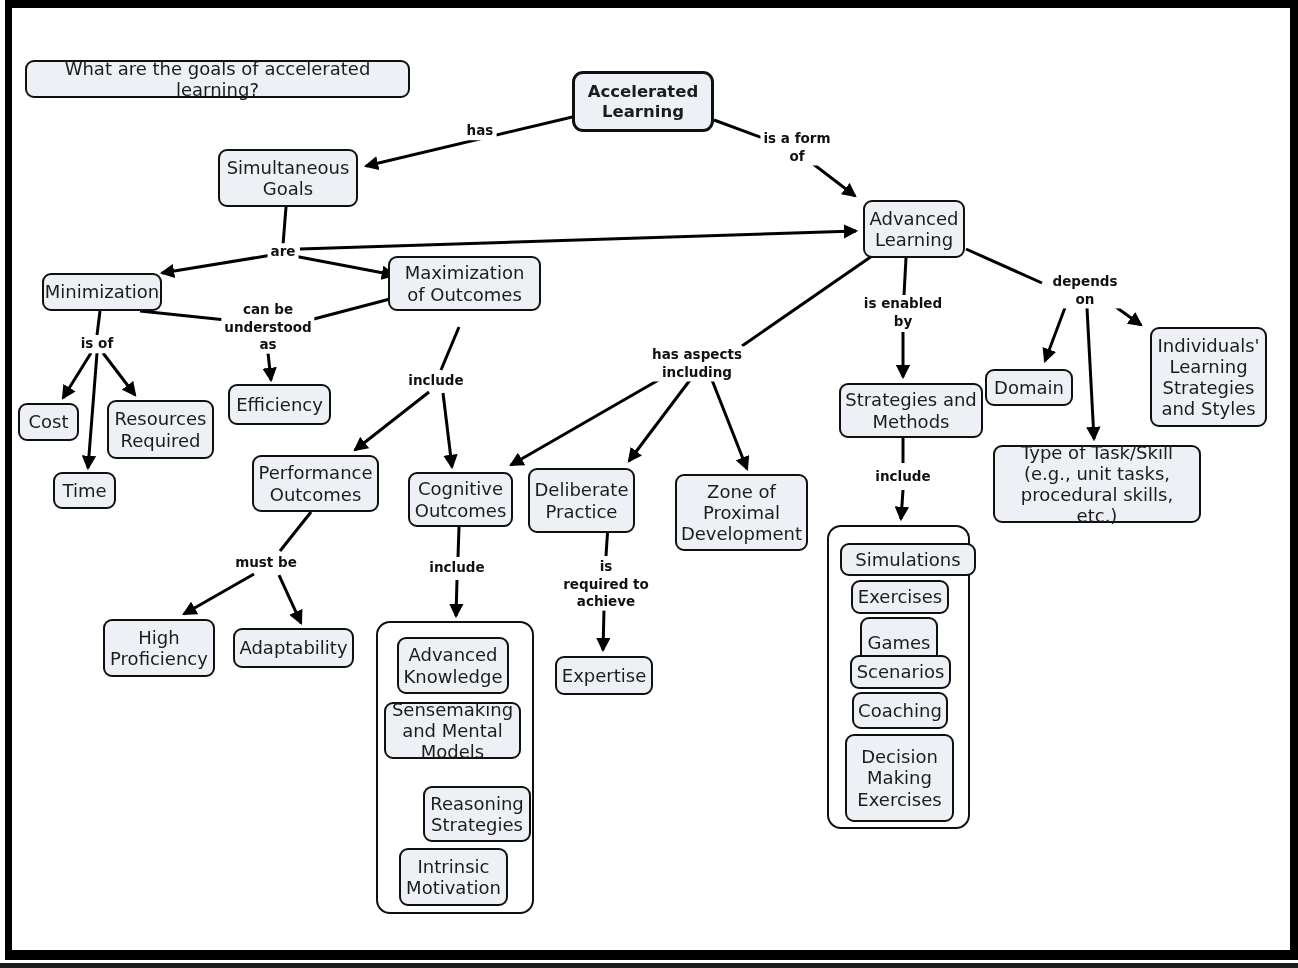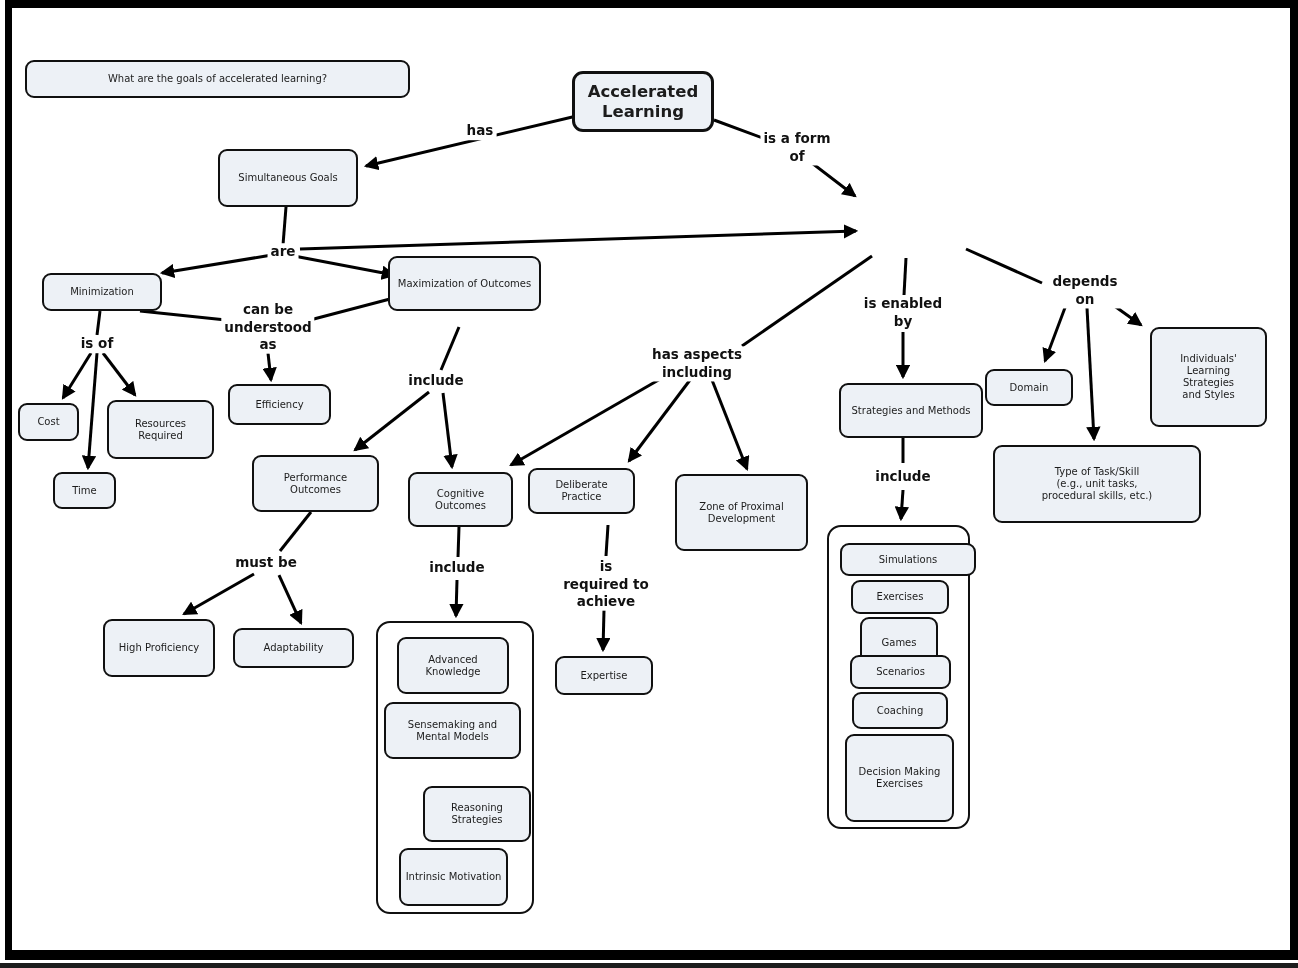--- a/index.html
+++ b/index.html
@@ -12,21 +12,21 @@
     border:8px solid #000;border-left-width:7px;border-bottom-width:10px;
     z-index:0;pointer-events:none;
   }
   .bottom-strip{
     position:absolute;left:0;right:0;bottom:0;height:5px;background:#1c1c1c;z-index:0;
   }
   .edges{position:absolute;left:0;top:0;z-index:1;}
   .node{
     position:absolute;z-index:3;display:flex;align-items:center;justify-content:center;
     text-align:center;background:#edf1f6;border:2px solid #101010;border-radius:9px;
-    color:#1c1c1c;font-size:10px;line-height:1.18;white-space:pre-line;
+    color:#1c1c1c;font-size:18px;line-height:1.18;white-space:pre-line;
     box-sizing:border-box;padding:2px 4px;
   }
   .node--title{font-weight:bold;font-size:16.5px;border-width:3px;border-radius:11px;}
   .group{
     position:absolute;z-index:2;background:#fff;border:2px solid #101010;border-radius:14px;
     box-sizing:border-box;
   }
   .link-label{
     position:absolute;z-index:4;transform:translate(-50%,-50%);
     background:#fff;color:#111;font-weight:bold;font-size:13.5px;line-height:1.3;
@@ -84,35 +84,36 @@
       <line x1="1106" y1="300" x2="1141" y2="325" marker-end="url(#arrow)"></line>
     </g>
   </svg>
 
   <div class="group" style="left:376px;top:621px;width:158px;height:293px;"></div>
   <div class="group" style="left:827px;top:525px;width:143px;height:304px;"></div>
 
   <div class="node" style="left:25px;top:60px;width:385px;height:38px;">What are the goals of accelerated learning?</div>
   <div class="node node--title" style="left:572px;top:71px;width:142px;height:61px;">Accelerated Learning</div>
   <div class="node" style="left:218px;top:149px;width:140px;height:58px;">Simultaneous Goals</div>
+  <div class="node" style="left:863px;top:200px;width:102px;height:58px;">Advanced Learning</div>
   <div class="node" style="left:42px;top:273px;width:120px;height:38px;">Minimization</div>
   <div class="node" style="left:388px;top:256px;width:153px;height:55px;">Maximization of Outcomes</div>
   <div class="node" style="left:228px;top:384px;width:103px;height:41px;">Efficiency</div>
   <div class="node" style="left:18px;top:403px;width:61px;height:38px;">Cost</div>
   <div class="node" style="left:107px;top:400px;width:107px;height:59px;">Resources Required</div>
   <div class="node" style="left:53px;top:472px;width:63px;height:37px;">Time</div>
   <div class="node" style="left:252px;top:455px;width:127px;height:57px;">Performance Outcomes</div>
   <div class="node" style="left:103px;top:619px;width:112px;height:58px;">High Proficiency</div>
   <div class="node" style="left:408px;top:472px;width:105px;height:55px;">Cognitive Outcomes</div>
   <div class="node" style="left:233px;top:628px;width:121px;height:40px;">Adaptability</div>
   <div class="node" style="left:397px;top:637px;width:112px;height:57px;">Advanced Knowledge</div>
   <div class="node" style="left:384px;top:702px;width:137px;height:57px;">Sensemaking and Mental Models</div>
   <div class="node" style="left:423px;top:786px;width:108px;height:56px;">Reasoning Strategies</div>
   <div class="node" style="left:399px;top:848px;width:109px;height:58px;">Intrinsic Motivation</div>
-  <div class="node" style="left:528px;top:468px;width:107px;height:46px;">Deliberate Practice</div>
+  <div class="node" style="left:528px;top:468px;width:107px;height:65px;">Deliberate Practice</div>
   <div class="node" style="left:555px;top:656px;width:98px;height:39px;">Expertise</div>
   <div class="node" style="left:675px;top:474px;width:133px;height:77px;">Zone of Proximal Development</div>
   <div class="node" style="left:839px;top:383px;width:144px;height:55px;">Strategies and Methods</div>
   <div class="node" style="left:840px;top:543px;width:136px;height:33px;">Simulations</div>
   <div class="node" style="left:851px;top:580px;width:98px;height:34px;">Exercises</div>
   <div class="node" style="left:860px;top:617px;width:78px;height:51px;">Games</div>
   <div class="node" style="left:850px;top:655px;width:101px;height:34px;">Scenarios</div>
   <div class="node" style="left:852px;top:692px;width:96px;height:37px;">Coaching</div>
   <div class="node" style="left:845px;top:734px;width:109px;height:88px;">Decision Making Exercises</div>
   <div class="node" style="left:985px;top:369px;width:88px;height:37px;">Domain</div>

